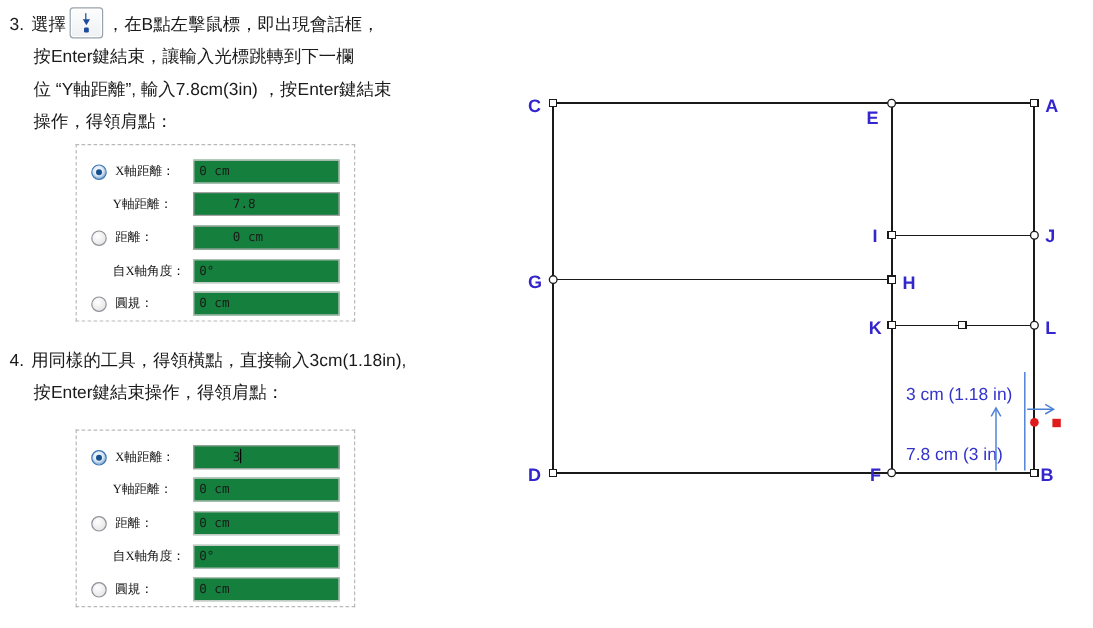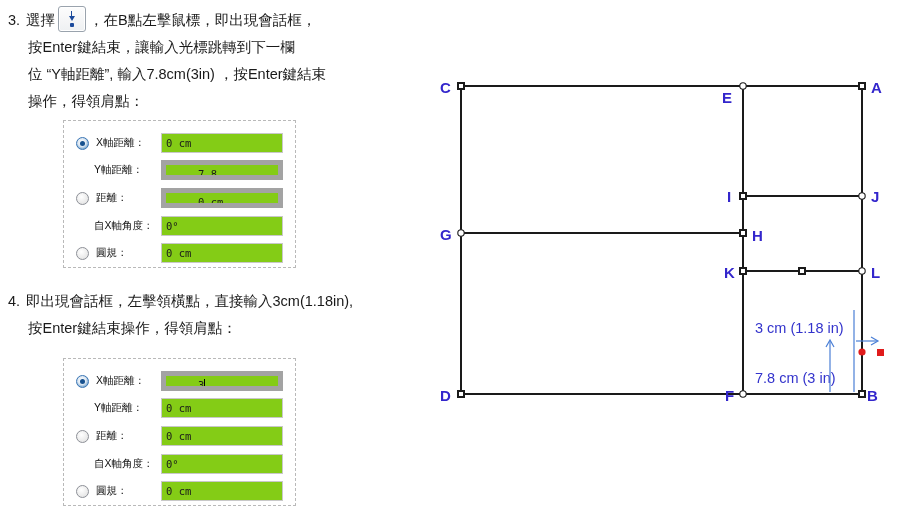--- a/index.html
+++ b/index.html
@@ -154,49 +154,49 @@
     border-radius: 50%;
     background: #16518f;
   }
   .radio-spacer {
     width: 13px;
     margin-left: 12px;
     flex: none;
   }
 
   .field-label {
-    font-family: Liberation Sans, sans-serif;
+    font-family: Liberation Serif, serif;
     font-size: 10.5px;
     color: #111;
     margin-left: 7px;
     white-space: nowrap;
     flex: none;
   }
   .field-label.indent {
     margin-left: 5px;
     text-align: right;
   }
 
   .field-input {
     position: absolute;
     left: 97px;
     width: 122px;
     height: 20px;
     box-sizing: border-box;
     border: 1px solid #c8c8c8;
-    background: #84cc16;
+    background: #15803d;
     font-family: "DejaVu Sans Mono", monospace;
     font-size: 10.5px;
     color: #1a1a1a;
     padding: 0 4px;
     line-height: 18px;
     white-space: nowrap;
     overflow: hidden;
   }
-  .field-input.focus { border: 5px solid #a3a3a3; padding-left: 32px; }
+  .field-input.focus { border: 1px solid #a3a3a3; padding-left: 32px; }
   .field-input.active-caret::after {
     content: "";
     display: inline-block;
     width: 1px;
     height: 12px;
     background: #000;
     vertical-align: -2px;
     margin-left: 0px;
   }
 
@@ -234,21 +234,21 @@
       </span>
       <span class="step-line">按Enter鍵結束，讓輸入光標跳轉到下一欄</span>
       <span class="step-line">位 “Y軸距離”, 輸入7.8cm(3in) ，按Enter鍵結束</span>
       <span class="step-line">操作，得領肩點：</span>
     </div>
   </div>
 
   <div class="step step-4">
     <div class="step-body">
       <span class="step-line first">
-        <span class="step-num">4.</span><span>即出現會話框，左擊領橫點，直接輸入3cm(1.18in),</span>
+        <span class="step-num">4.</span><span>用同樣的工具，得領橫點，直接輸入3cm(1.18in),</span>
       </span>
       <span class="step-line">按Enter鍵結束操作，得領肩點：</span>
     </div>
   </div>
 
   <div class="dialog dialog-1">
     <div class="field-row r0">
       <span class="radio checked"></span>
       <span class="field-label">X軸距離：</span>
       <span class="field-input">0  cm</span>

